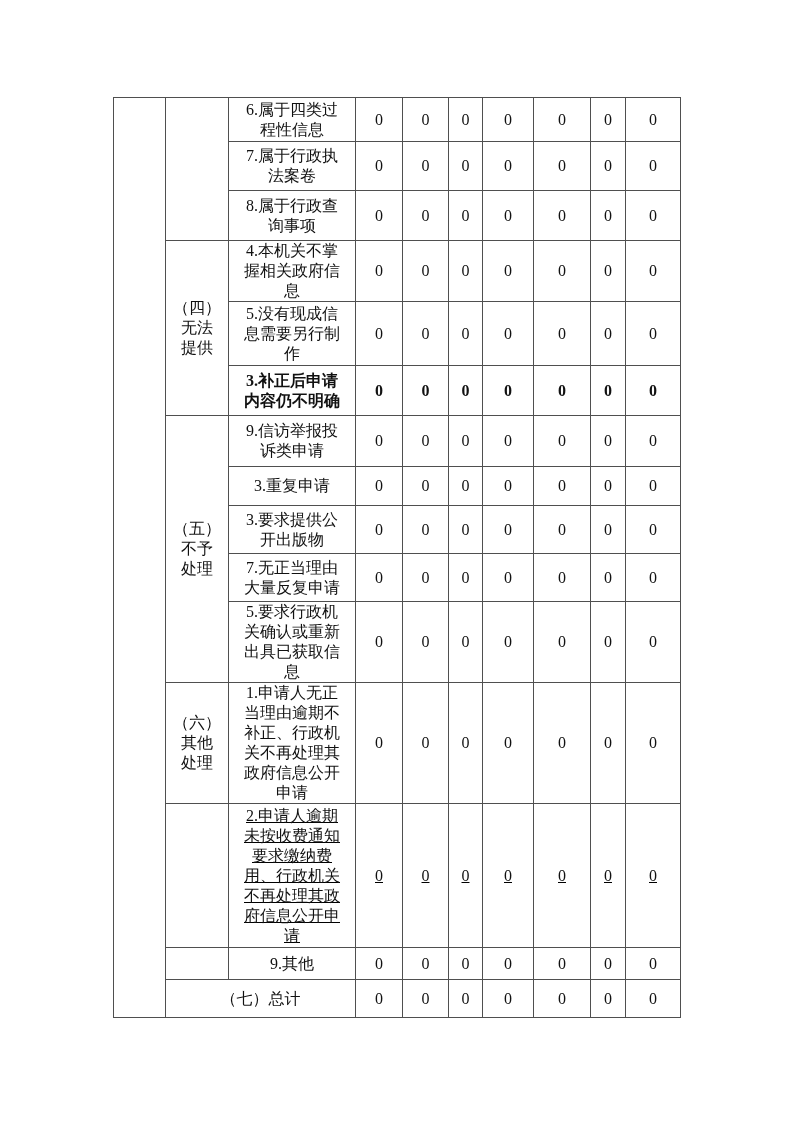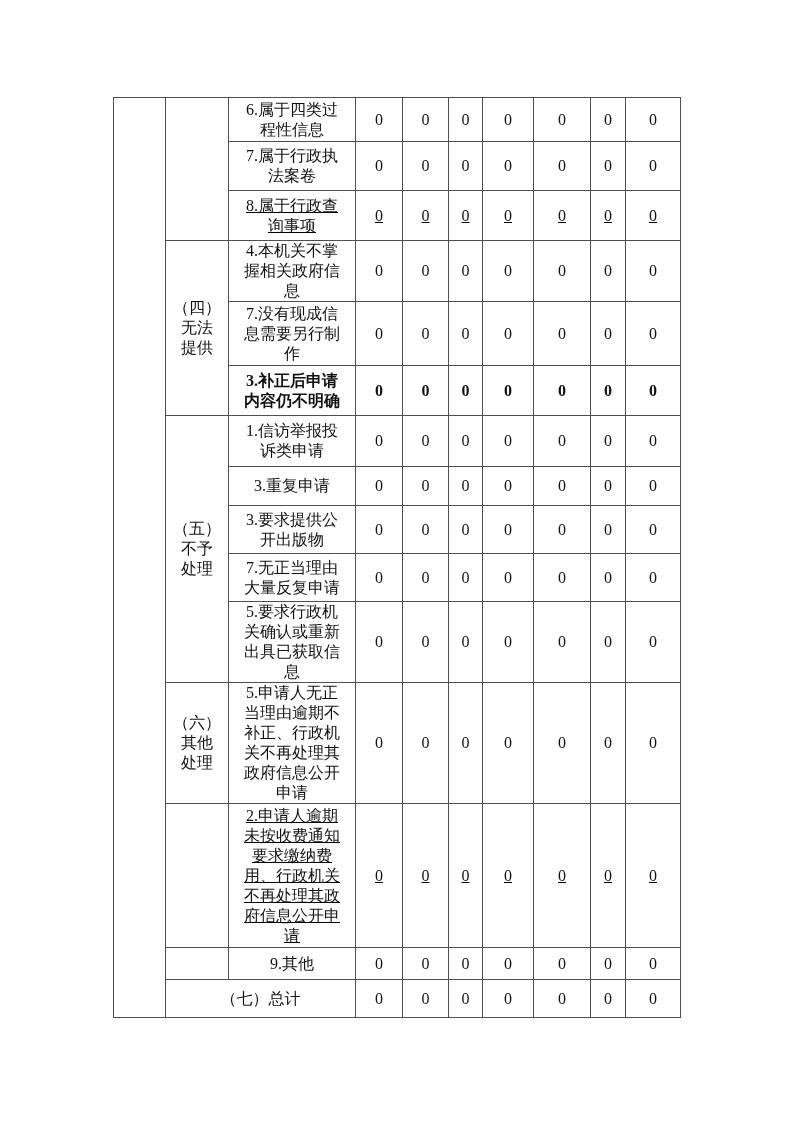--- a/index.html
+++ b/index.html
@@ -73,21 +73,21 @@
           <td class="item-cell">7.属于行政执
 法案卷</td>
           <td class="value-cell">0</td>
           <td class="value-cell">0</td>
           <td class="value-cell">0</td>
           <td class="value-cell">0</td>
           <td class="value-cell">0</td>
           <td class="value-cell">0</td>
           <td class="value-cell">0</td>
         </tr>
-        <tr style="height: 50px; text-decoration: underline;">
+        <tr style="height: 50px;">
           <td class="item-cell">8.属于行政查
 询事项</td>
           <td class="value-cell">0</td>
           <td class="value-cell">0</td>
           <td class="value-cell">0</td>
           <td class="value-cell">0</td>
           <td class="value-cell">0</td>
           <td class="value-cell">0</td>
           <td class="value-cell">0</td>
         </tr>
@@ -100,21 +100,21 @@
 息</td>
           <td class="value-cell">0</td>
           <td class="value-cell">0</td>
           <td class="value-cell">0</td>
           <td class="value-cell">0</td>
           <td class="value-cell">0</td>
           <td class="value-cell">0</td>
           <td class="value-cell">0</td>
         </tr>
         <tr style="height: 64px;">
-          <td class="item-cell">7.没有现成信
+          <td class="item-cell">5.没有现成信
 息需要另行制
 作</td>
           <td class="value-cell">0</td>
           <td class="value-cell">0</td>
           <td class="value-cell">0</td>
           <td class="value-cell">0</td>
           <td class="value-cell">0</td>
           <td class="value-cell">0</td>
           <td class="value-cell">0</td>
         </tr>
@@ -126,21 +126,21 @@
           <td class="value-cell">0</td>
           <td class="value-cell">0</td>
           <td class="value-cell">0</td>
           <td class="value-cell">0</td>
           <td class="value-cell">0</td>
         </tr>
         <tr style="height: 51px;">
           <td class="group-cell" rowspan="5">（五）
 不予
 处理</td>
-          <td class="item-cell">1.信访举报投
+          <td class="item-cell">9.信访举报投
 诉类申请</td>
           <td class="value-cell">0</td>
           <td class="value-cell">0</td>
           <td class="value-cell">0</td>
           <td class="value-cell">0</td>
           <td class="value-cell">0</td>
           <td class="value-cell">0</td>
           <td class="value-cell">0</td>
         </tr>
         <tr style="height: 39px;">
@@ -185,21 +185,21 @@
           <td class="value-cell">0</td>
           <td class="value-cell">0</td>
           <td class="value-cell">0</td>
           <td class="value-cell">0</td>
           <td class="value-cell">0</td>
         </tr>
         <tr style="height: 120px;">
           <td class="group-cell" rowspan="1">（六）
 其他
 处理</td>
-          <td class="item-cell">5.申请人无正
+          <td class="item-cell">1.申请人无正
 当理由逾期不
 补正、行政机
 关不再处理其
 政府信息公开
 申请</td>
           <td class="value-cell">0</td>
           <td class="value-cell">0</td>
           <td class="value-cell">0</td>
           <td class="value-cell">0</td>
           <td class="value-cell">0</td>

